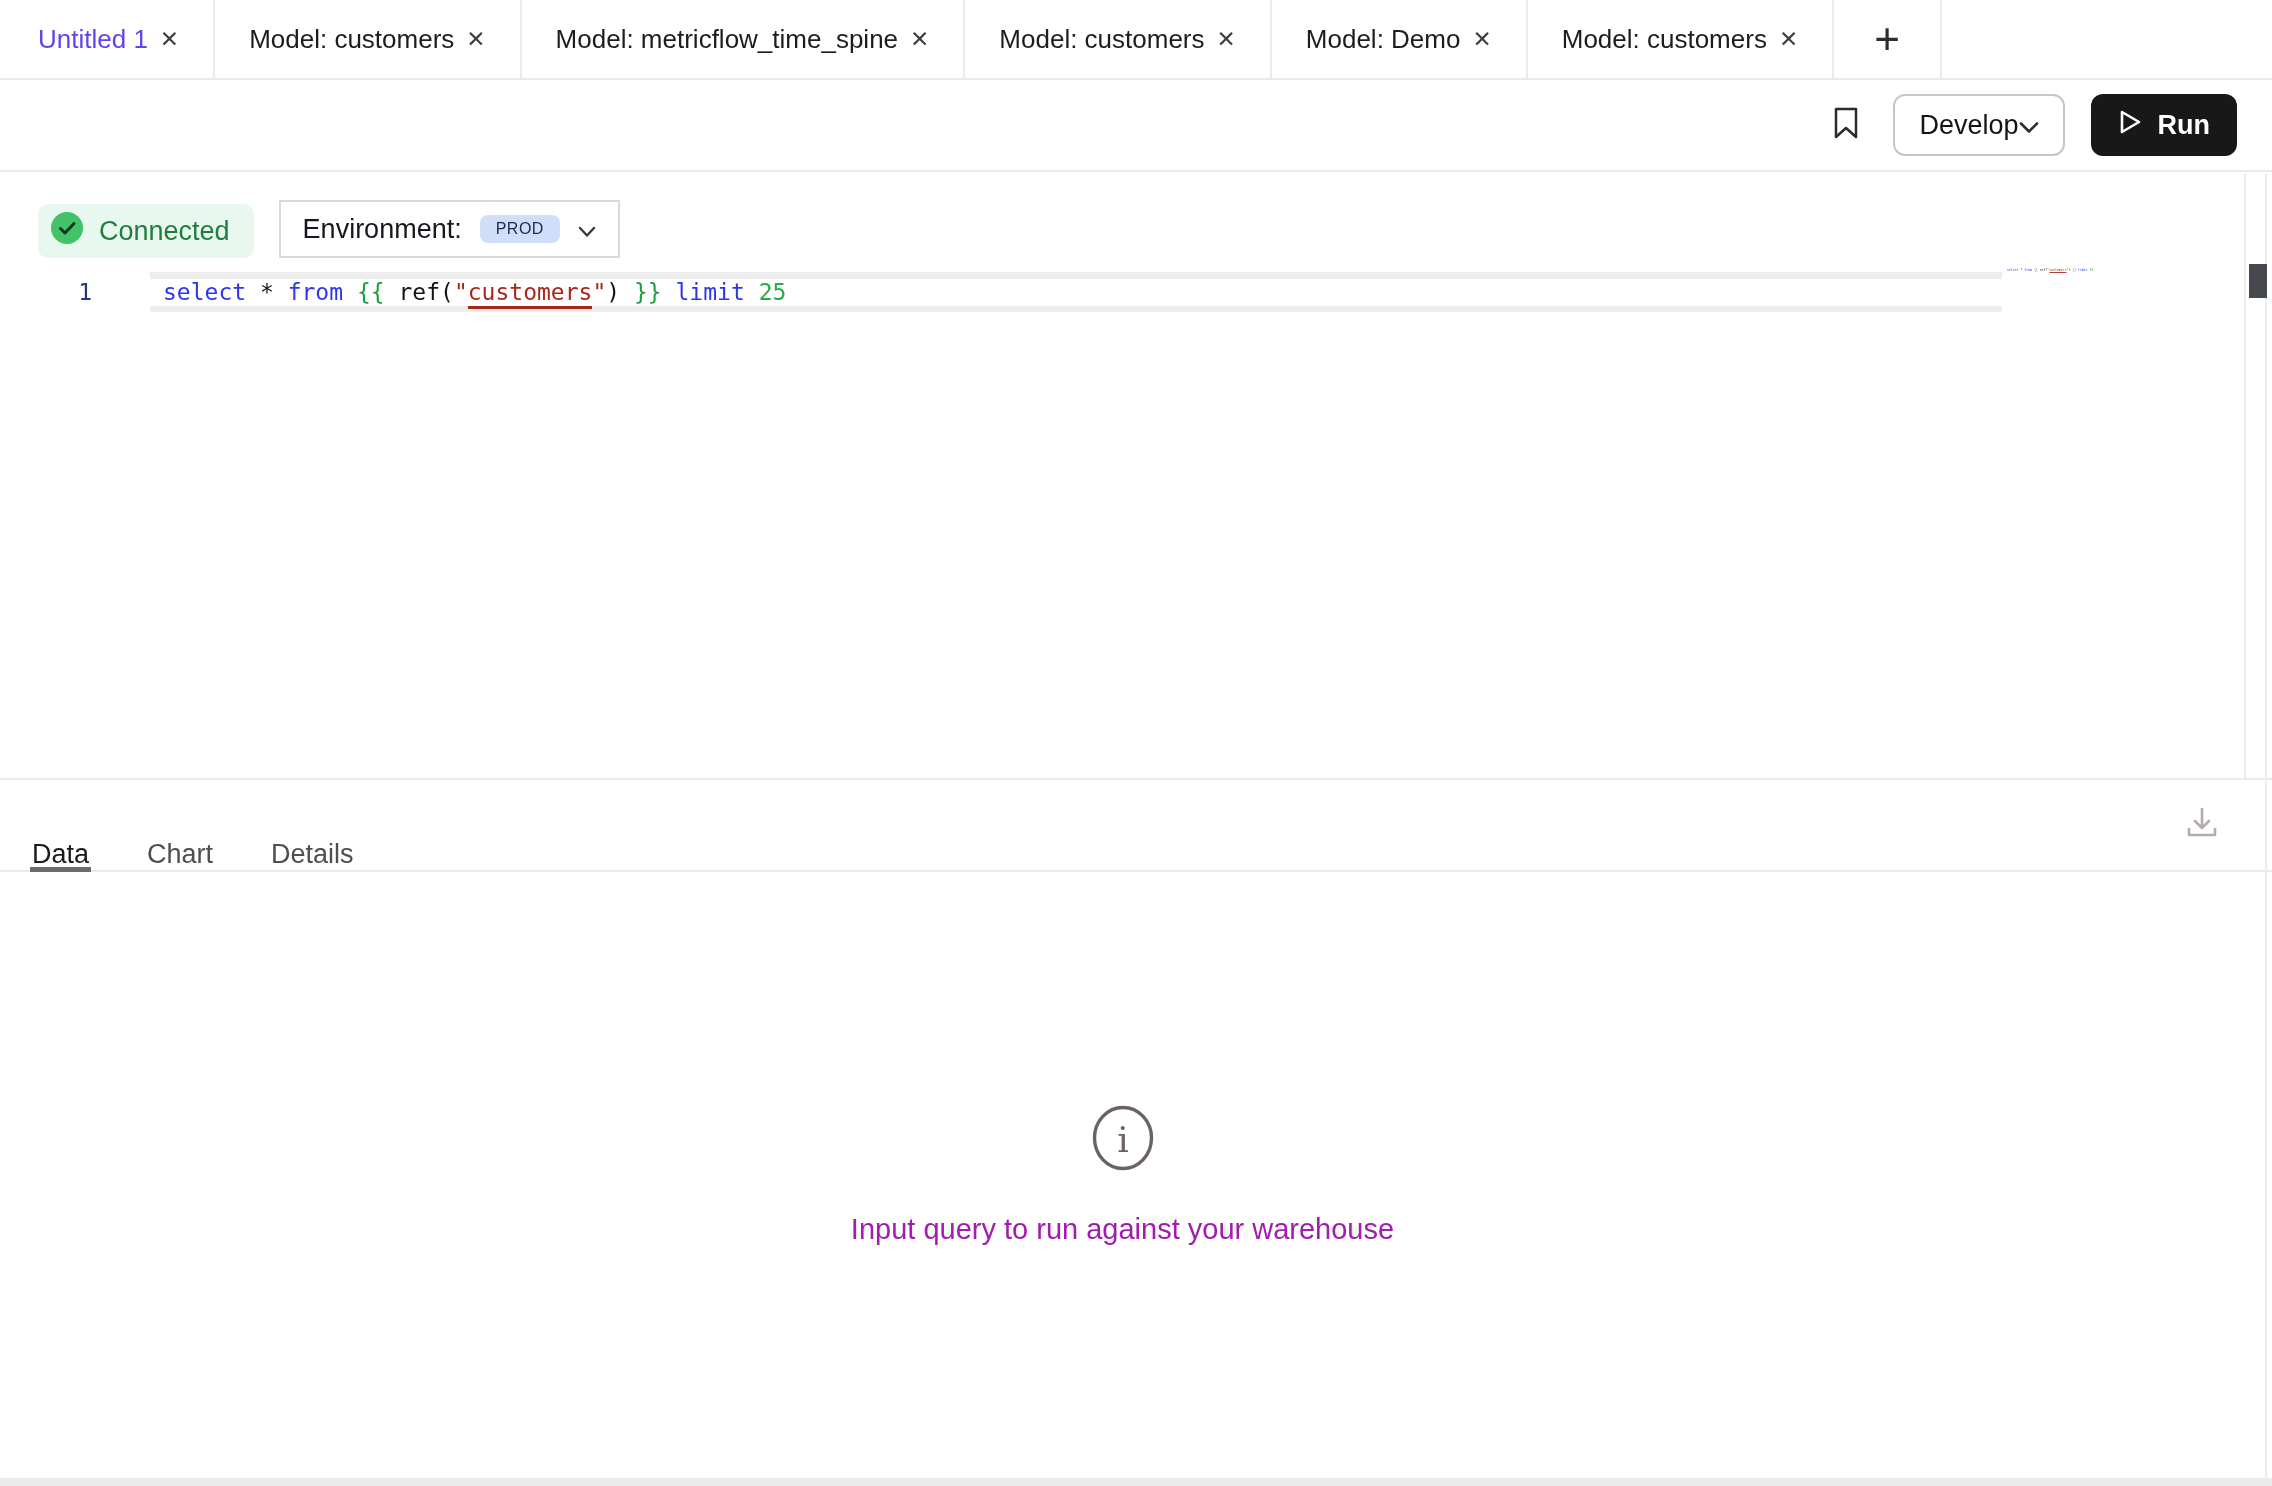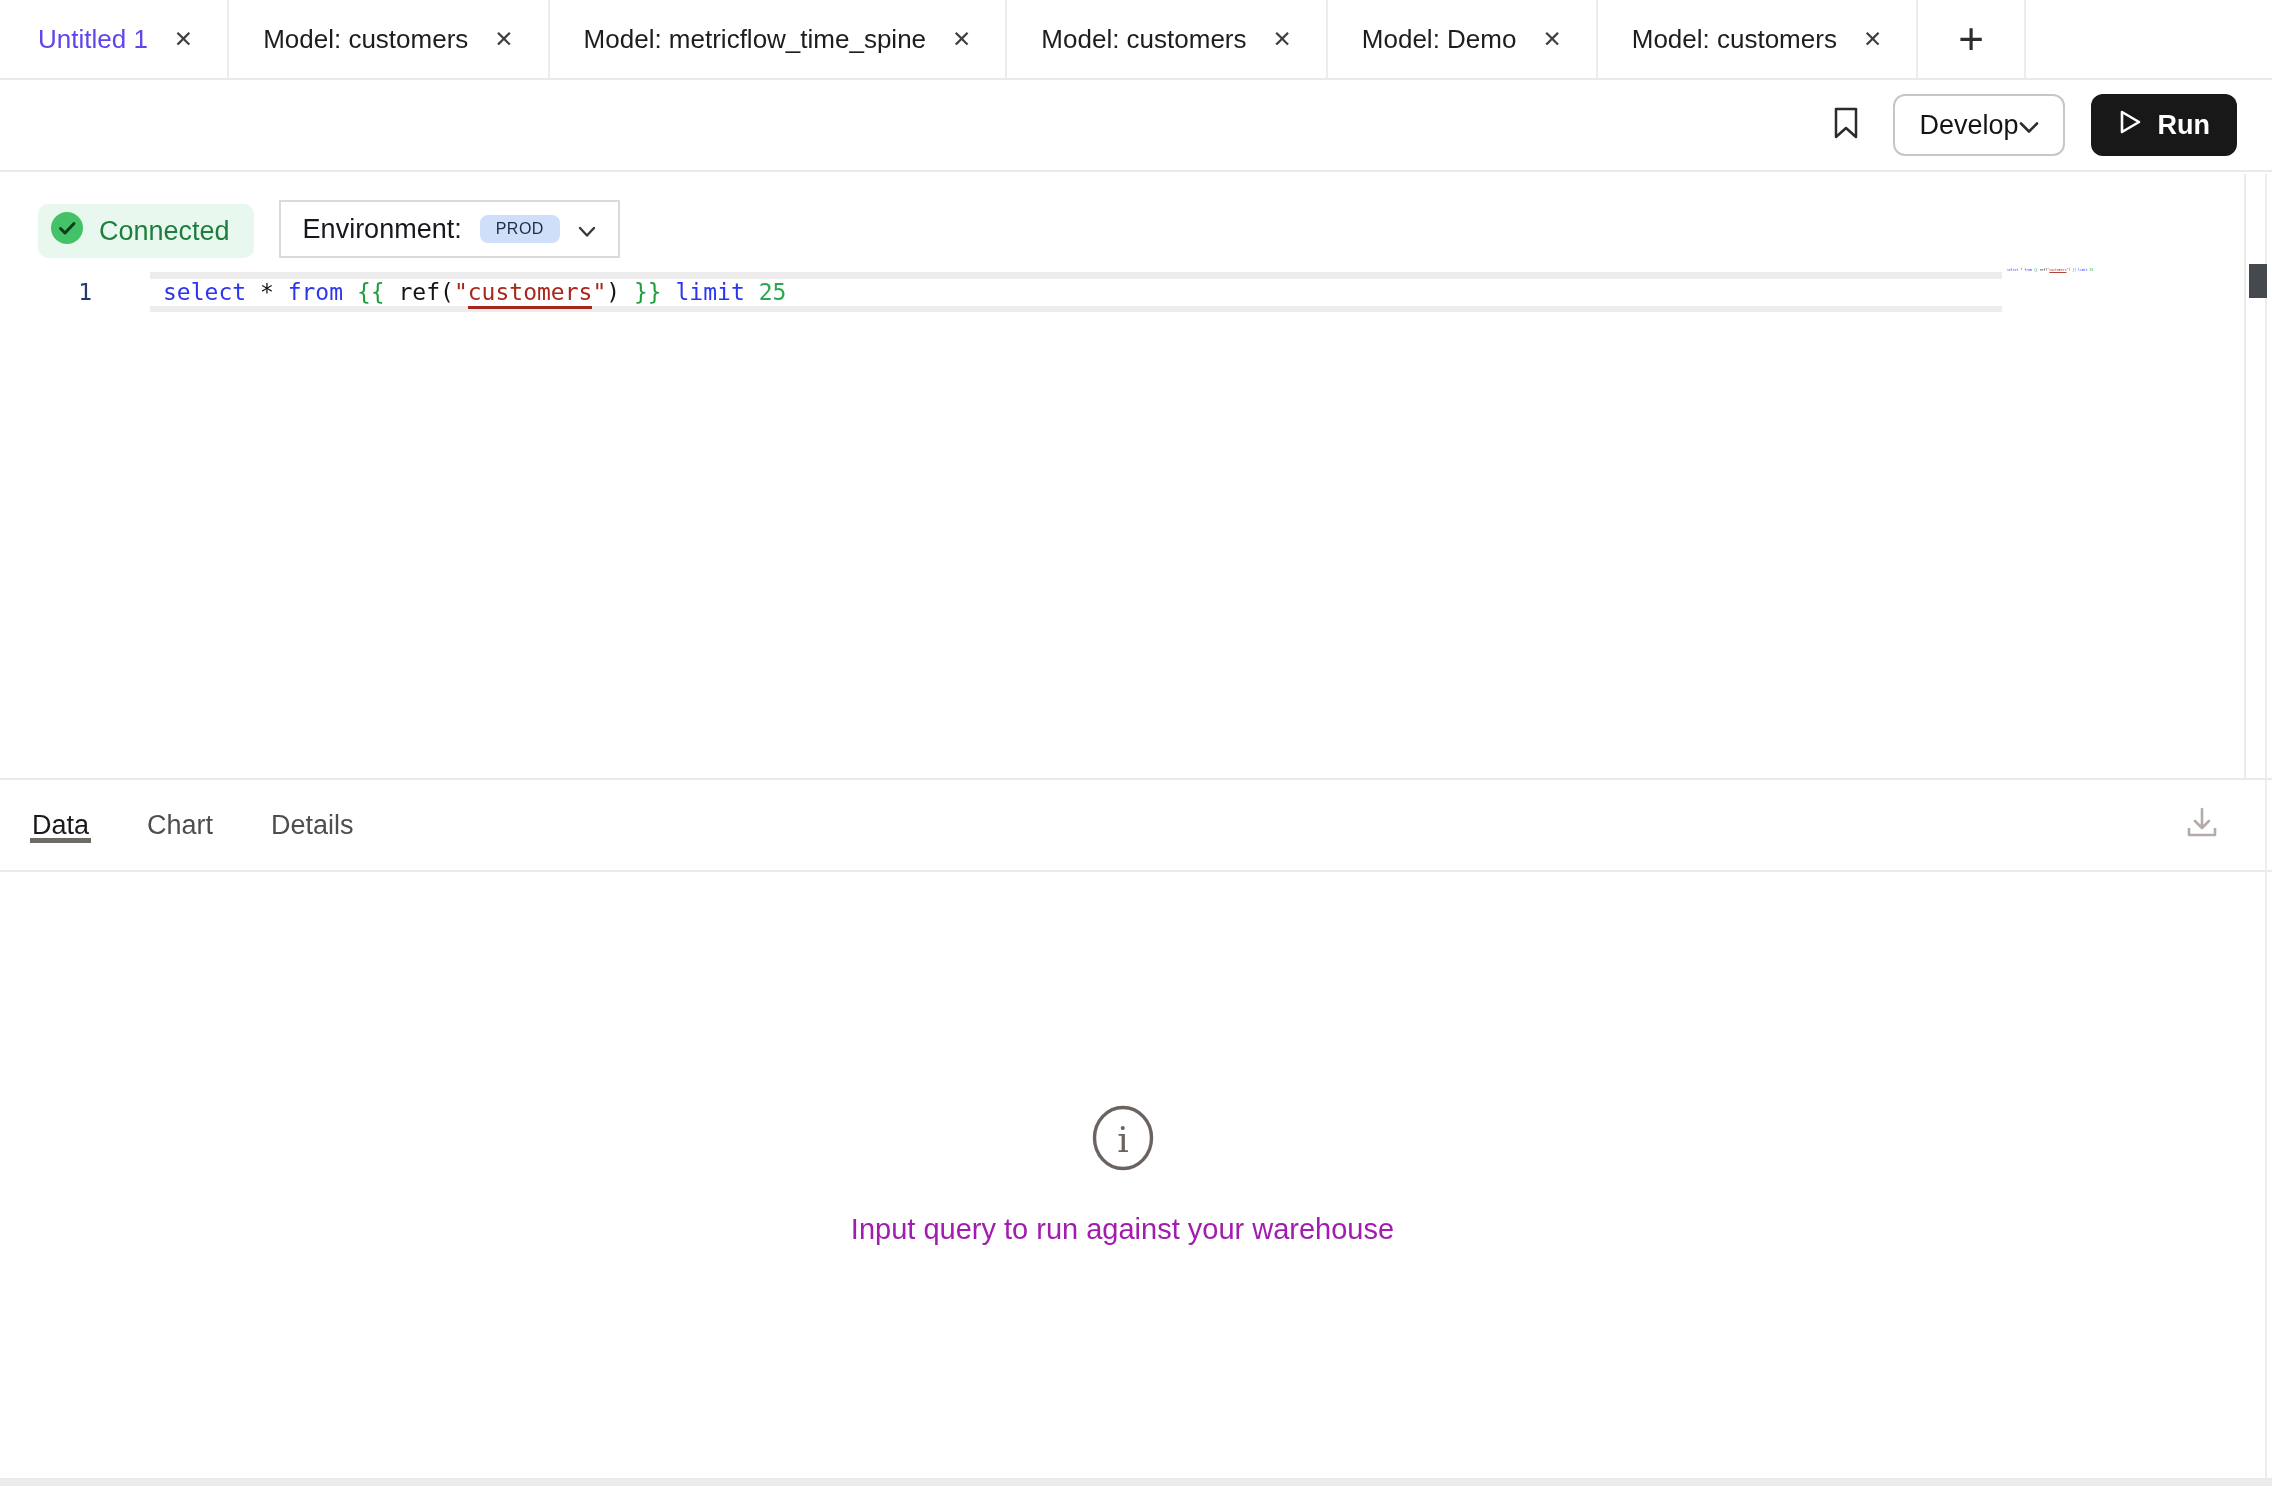--- a/index.html
+++ b/index.html
@@ -8,21 +8,21 @@
     --num:#2aa94c; --str:#a8271a; --gutter:#223a70; --lineband:#ededed; --thumb:#45494e;
   }
   *{margin:0;padding:0;box-sizing:border-box;}
   html,body{background:#fff;}
   button{border:none;background:none;font:inherit;cursor:pointer;color:inherit;}
   .app{position:relative;width:2272px;height:1486px;background:#fff;overflow:hidden;
        font-family:"Liberation Sans",sans-serif;color:#1d1d1d;}
 
   
   .tabbar{display:flex;align-items:stretch;height:80px;border-bottom:2px solid #e9e9e9;background:#fff;}
-  .tab{display:flex;align-items:center;gap:26px;padding:0 34px;border-right:2px solid #ececec;
+  .tab{display:flex;align-items:center;gap:12px;padding:0 34px;border-right:2px solid #ececec;
        font-size:26px;color:#1d1d1d;cursor:pointer;white-space:nowrap;}
   .tab:first-child{padding-left:38px;}
   .tab.highlighted .tab-label{color:var(--accent);}
   .tab-close{font-size:23px;color:#3f3f3f;font-weight:400;line-height:1;}
   .tab-add{display:flex;align-items:center;padding:0 40px;border-right:2px solid #ececec;
            font-size:44px;font-weight:300;color:#2c2c2c;line-height:1;}
 
   
   .toolbar{height:92px;border-bottom:2px solid #eaeaea;display:flex;align-items:center;
            justify-content:flex-end;gap:26px;padding-right:35px;background:#fff;}
@@ -59,21 +59,21 @@
 
   .minimap{position:absolute;left:2007px;top:264px;width:238px;height:20px;overflow:hidden;}
   .mini-line{display:inline-block;white-space:pre;font-family:"DejaVu Sans Mono",monospace;
              font-size:11px;line-height:13px;transform:scale(.29);transform-origin:0 0;}
   .vline-editor{position:absolute;left:2244px;top:174px;width:2px;height:604px;background:#ebebeb;}
   .vline-window{position:absolute;left:2265px;top:174px;width:2px;height:1304px;background:#ededed;}
   .scroll-thumb{position:absolute;left:2249px;top:264px;width:18px;height:34px;background:var(--thumb);}
 
   
   .divider{height:2px;background:#e9e9e9;cursor:row-resize;}
-  .results-tabs{height:92px;border-bottom:2px solid #ebebeb;display:flex;align-items:center;
+  .results-tabs{height:92px;border-bottom:2px solid #ebebeb;display:flex;align-items:flex-end;
                 gap:58px;padding-left:32px;background:#fff;}
   .rtab{position:relative;display:flex;align-items:center;font-size:27px;color:#4e4e4e;cursor:pointer;}
   .rtab.active{color:#1a1a1a;}
   .rtab.active::after{content:"";position:absolute;left:-2px;right:-2px;bottom:-2px;height:5px;background:#6e6a66;}
   .download{margin-left:auto;margin-right:50px;align-self:center;display:flex;}
 
   .empty-state{height:606px;width:2245px;display:flex;flex-direction:column;align-items:center;
                justify-content:center;gap:38px;}
   .empty-text{font-size:29px;font-weight:400;color:#a21caf;text-align:right;}
   .bottom-strip{height:8px;background:#ebebeb;}

